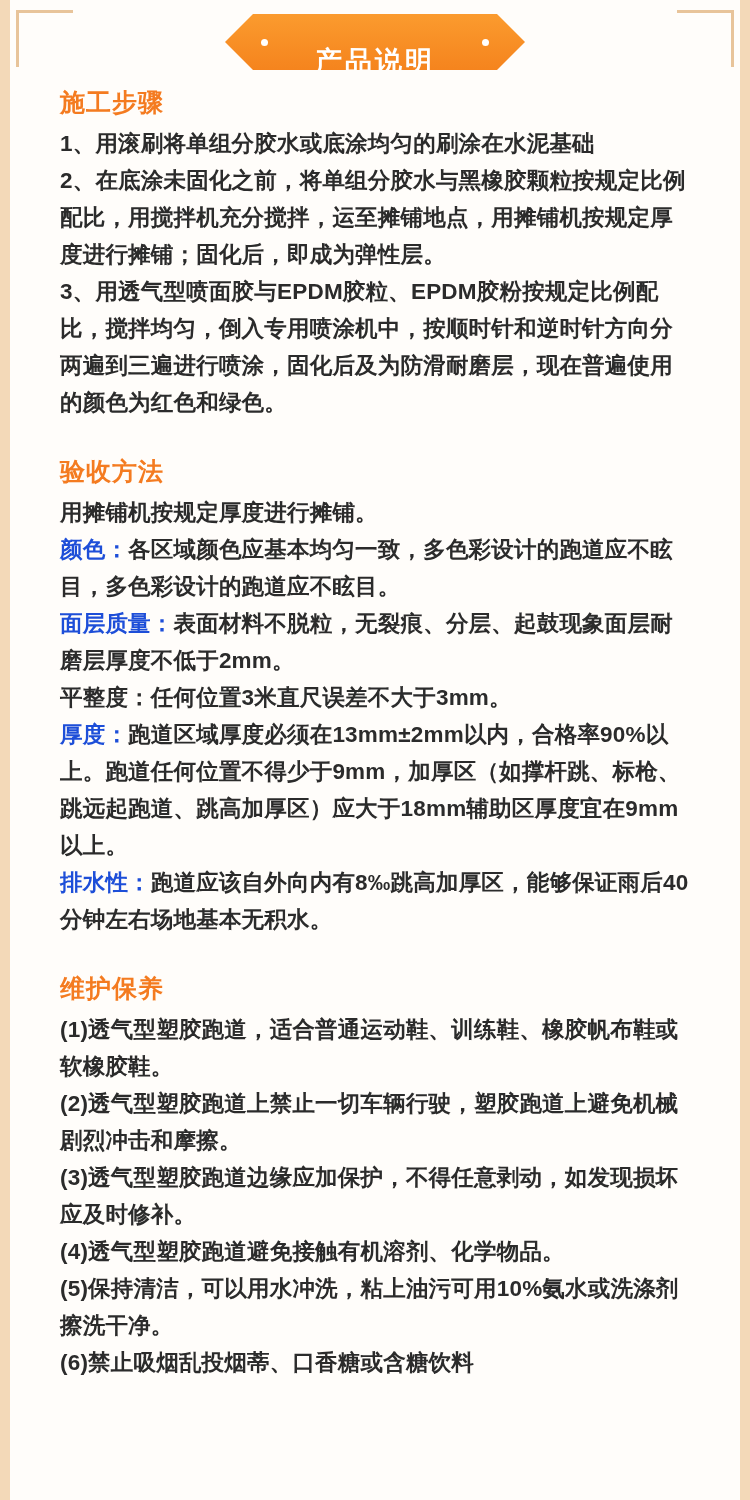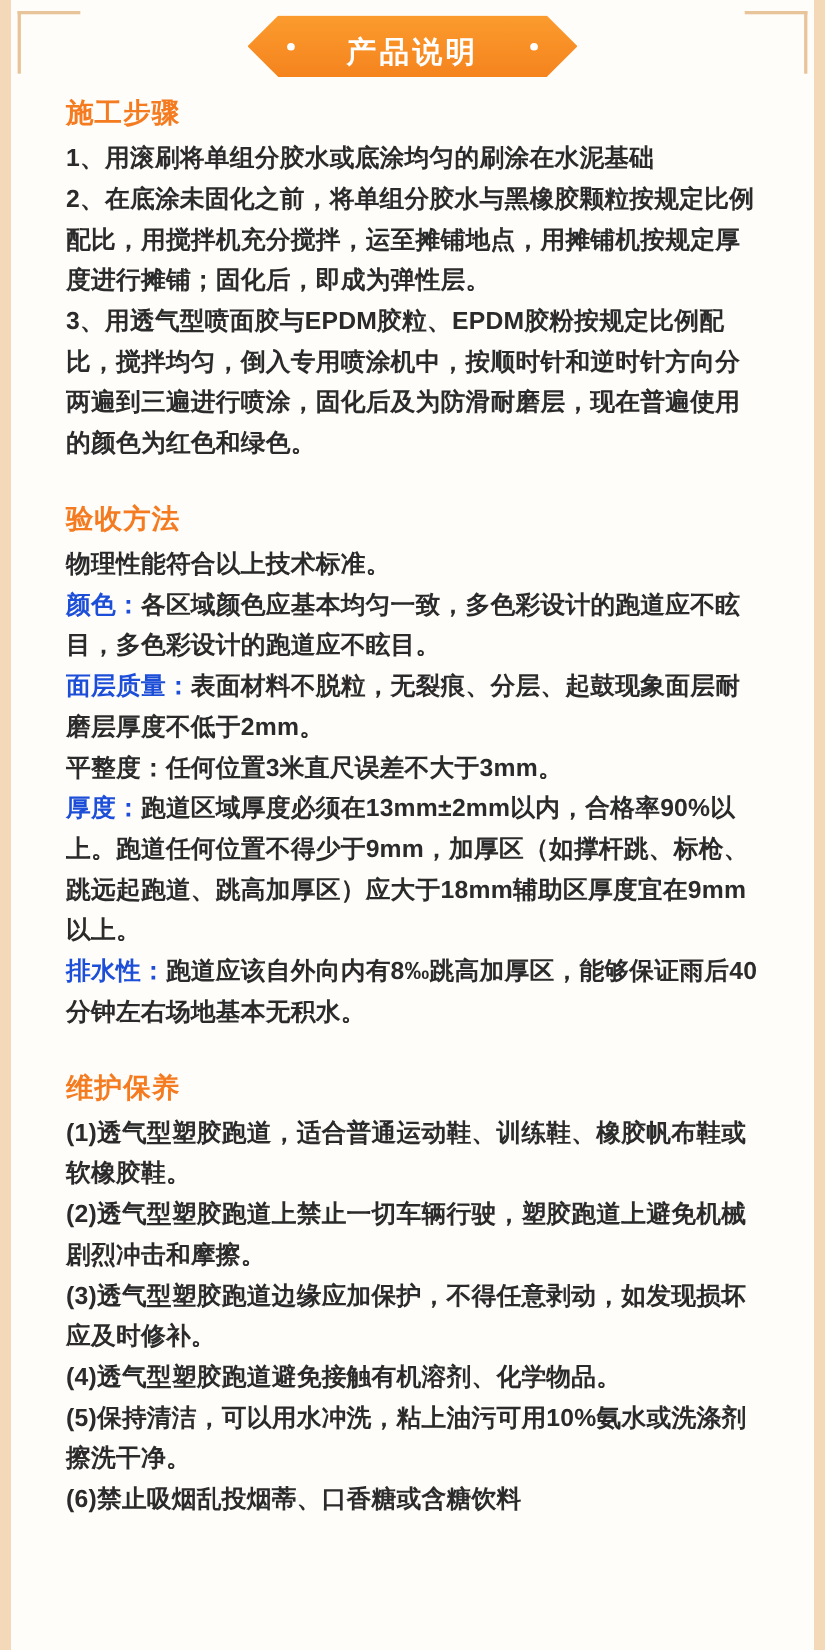--- a/index.html
+++ b/index.html
@@ -49,21 +49,21 @@
     display: flex;
     justify-content: center;
   }
   .banner {
     position: relative;
     width: 300px;
     height: 65px;
     background: linear-gradient(180deg, #fb9b2e 0%, #f4801b 100%);
     clip-path: polygon(28px 0, 272px 0, 300px 28px, 272px 56px, 28px 56px, 0 28px);
     display: flex;
-    align-items: center;
+    align-items: flex-end;
     justify-content: center;
     color: #ffffff;
     font-size: 27px;
     font-weight: bold;
     letter-spacing: 3px;
   }
   .banner .dot {
     position: absolute;
     width: 7px;
     height: 7px;
@@ -124,21 +124,21 @@
 
   <div class="section">
     <h2 class="section-title">施工步骤</h2>
     <p class="body"><span>1、用滚刷将单组分胶水或底涂均匀的刷涂在水泥基础</span></p>
     <p class="body"><span>2、在底涂未固化之前，将单组分胶水与黑橡胶颗粒按规定比例配比，用搅拌机充分搅拌，运至摊铺地点，用摊铺机按规定厚度进行摊铺；固化后，即成为弹性层。</span></p>
     <p class="body"><span>3、用透气型喷面胶与EPDM胶粒、EPDM胶粉按规定比例配比，搅拌均匀，倒入专用喷涂机中，按顺时针和逆时针方向分两遍到三遍进行喷涂，固化后及为防滑耐磨层，现在普遍使用的颜色为红色和绿色。</span></p>
   </div>
 
   <div class="section">
     <h2 class="section-title">验收方法</h2>
-    <p class="body"><span>物理性能符合以上技术标准。</span></p>
+    <p class="body"><span>用摊铺机按规定厚度进行摊铺。</span></p>
     <p class="body"><span class="label">颜色：</span><span>各区域颜色应基本均匀一致，多色彩设计的跑道应不眩目，多色彩设计的跑道应不眩目。</span></p>
     <p class="body"><span class="label">面层质量：</span><span>表面材料不脱粒，无裂痕、分层、起鼓现象面层耐磨层厚度不低于2mm。</span></p>
     <p class="body"><span>平整度：任何位置3米直尺误差不大于3mm。</span></p>
     <p class="body"><span class="label">厚度：</span><span>跑道区域厚度必须在13mm±2mm以内，合格率90%以上。跑道任何位置不得少于9mm，加厚区（如撑杆跳、标枪、跳远起跑道、跳高加厚区）应大于18mm辅助区厚度宜在9mm以上。</span></p>
     <p class="body"><span class="label">排水性：</span><span>跑道应该自外向内有8‰跳高加厚区，能够保证雨后40分钟左右场地基本无积水。</span></p>
   </div>
 
   <div class="section">
     <h2 class="section-title">维护保养</h2>
     <p class="body"><span>(1)透气型塑胶跑道，适合普通运动鞋、训练鞋、橡胶帆布鞋或软橡胶鞋。</span></p>

